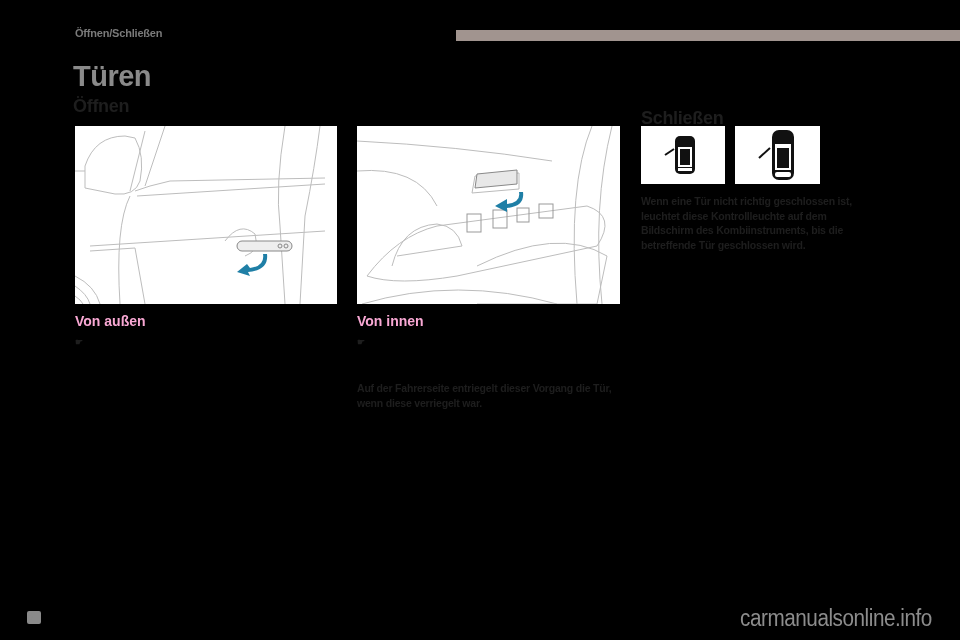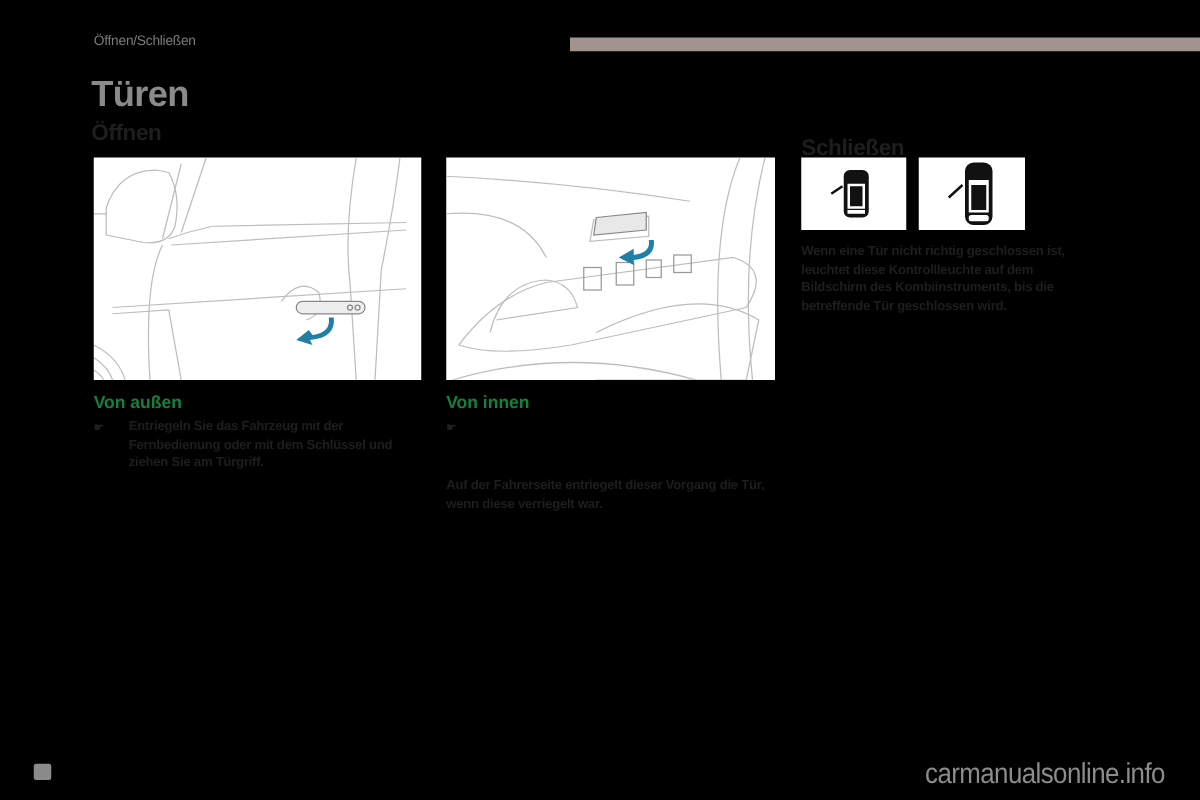--- a/index.html
+++ b/index.html
@@ -1,25 +1,25 @@
 <!DOCTYPE html>
 <html><head>
 <meta charset="utf-8">
 <style>
   html, body { margin: 0; padding: 0; }
   body {
     width: 960px; height: 640px; background: #000; position: relative; overflow: hidden;
     font-family: "Liberation Sans", sans-serif; color: #1c1c1c;
   }
   .abs { position: absolute; }
-  .running-head { left: 75px; top: 27px; font-size: 11px; font-weight: normal; color: #7a7a7a; letter-spacing: -0.2px; }
+  .running-head { left: 75px; top: 27px; font-size: 11px; font-weight: bold; color: #7a7a7a; letter-spacing: -0.2px; }
   .head-bar { left: 456px; top: 30px; width: 504px; height: 11px; background: #a1948f; }
   .page-title { left: 73px; top: 62px; font-size: 29px; font-weight: bold; color: #8a8a8a; letter-spacing: -0.5px; line-height: 1; }
   .section-title { font-size: 18px; font-weight: bold; color: #1e1e1e; line-height: 1; letter-spacing: -0.3px; }
-  .sub-title { font-size: 14px; font-weight: bold; color: #15803d; line-height: 1; }
+  .sub-title { font-size: 14px; font-weight: bold; color: #f9a8d4; line-height: 1; }
   .body-text { font-size: 10.5px; font-weight: bold; color: #1e1e1e; line-height: 14.5px; letter-spacing: -0.2px; }
   .panel { background: #fff; overflow: hidden; }
   .bullet { display: flex; gap: 10px; }
   .bullet-mark { width: 18px; flex: none; font-size: 9px; padding-top: 1px; }
   .icon-box { background: #fff; display: flex; align-items: center; justify-content: center; }
   .page-num { left: 27px; top: 611px; width: 14px; height: 13px; background: #8a8a8a; border-radius: 2px; color: #8a8a8a; font-size: 10px; }
   .watermark { left: 740px; top: 605px; font-size: 23px; color: #8c8c8c; letter-spacing: -0.5px; transform: scaleX(0.9); transform-origin: left; }
 </style>
 </head>
 <body>
@@ -75,21 +75,20 @@
       <rect x="160" y="82" width="12" height="14"></rect>
       <rect x="182" y="78" width="14" height="14"></rect>
     </g>
     <path d="M162 66 Q164 76 150 78 L150 73 L138 80 L150 86 L150 82 Q168 80 166 66 Z" fill="#1f7fa6"></path>
   </svg>
 </div>
 
 <div class="abs sub-title" style="left:75px;top:314px;">Von außen</div>
 <div class="abs body-text bullet" style="left:75px;top:334px;width:260px;">
   <span class="bullet-mark">☛</span>
-  <span>Entriegeln Sie das Fahrzeug mit der Fernbedienung oder mit dem Schlüssel und ziehen Sie am Türgriff.</span>
 </div>
 
 <div class="abs sub-title" style="left:357px;top:314px;">Von innen</div>
 <div class="abs body-text bullet" style="left:357px;top:334px;width:255px;">
   <span class="bullet-mark">☛</span>
 </div>
 <div class="abs body-text" style="left:357px;top:381px;width:260px;">Auf der Fahrerseite entriegelt dieser Vorgang die Tür, wenn diese verriegelt war.</div>
 <div class="abs body-text" style="left:357px;top:438px;width:262px;">
 </div>
 

